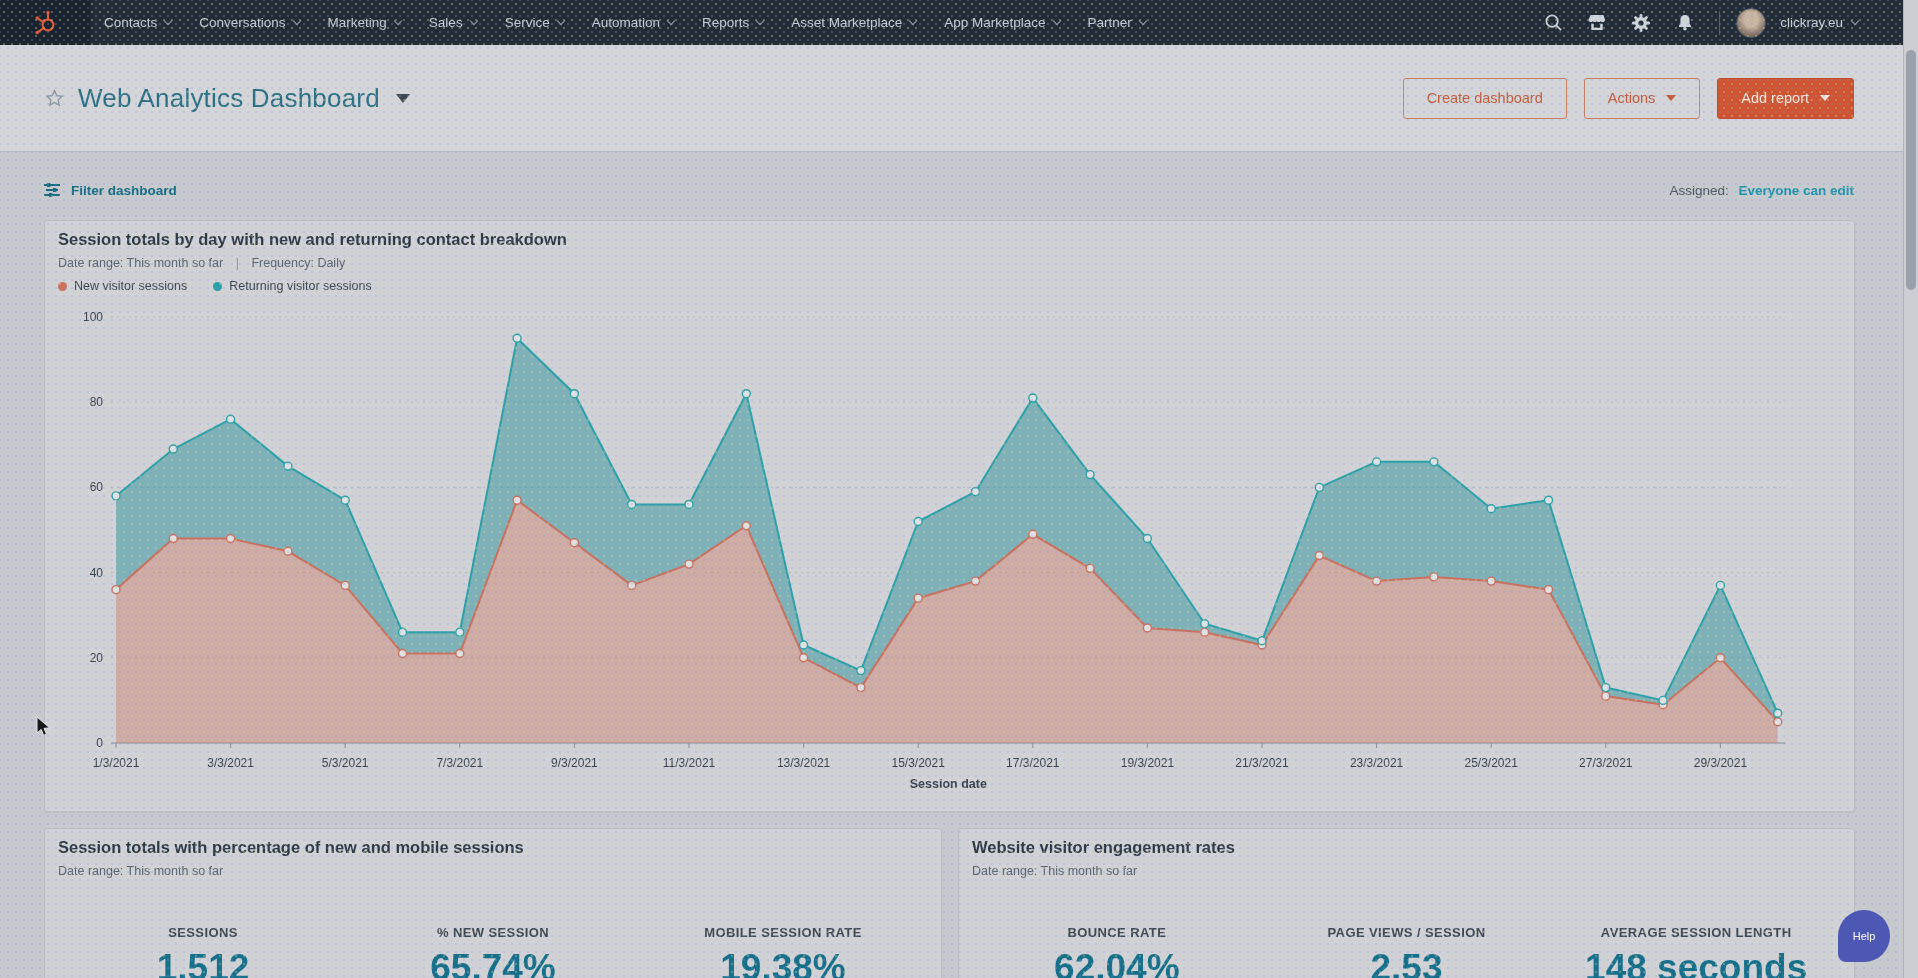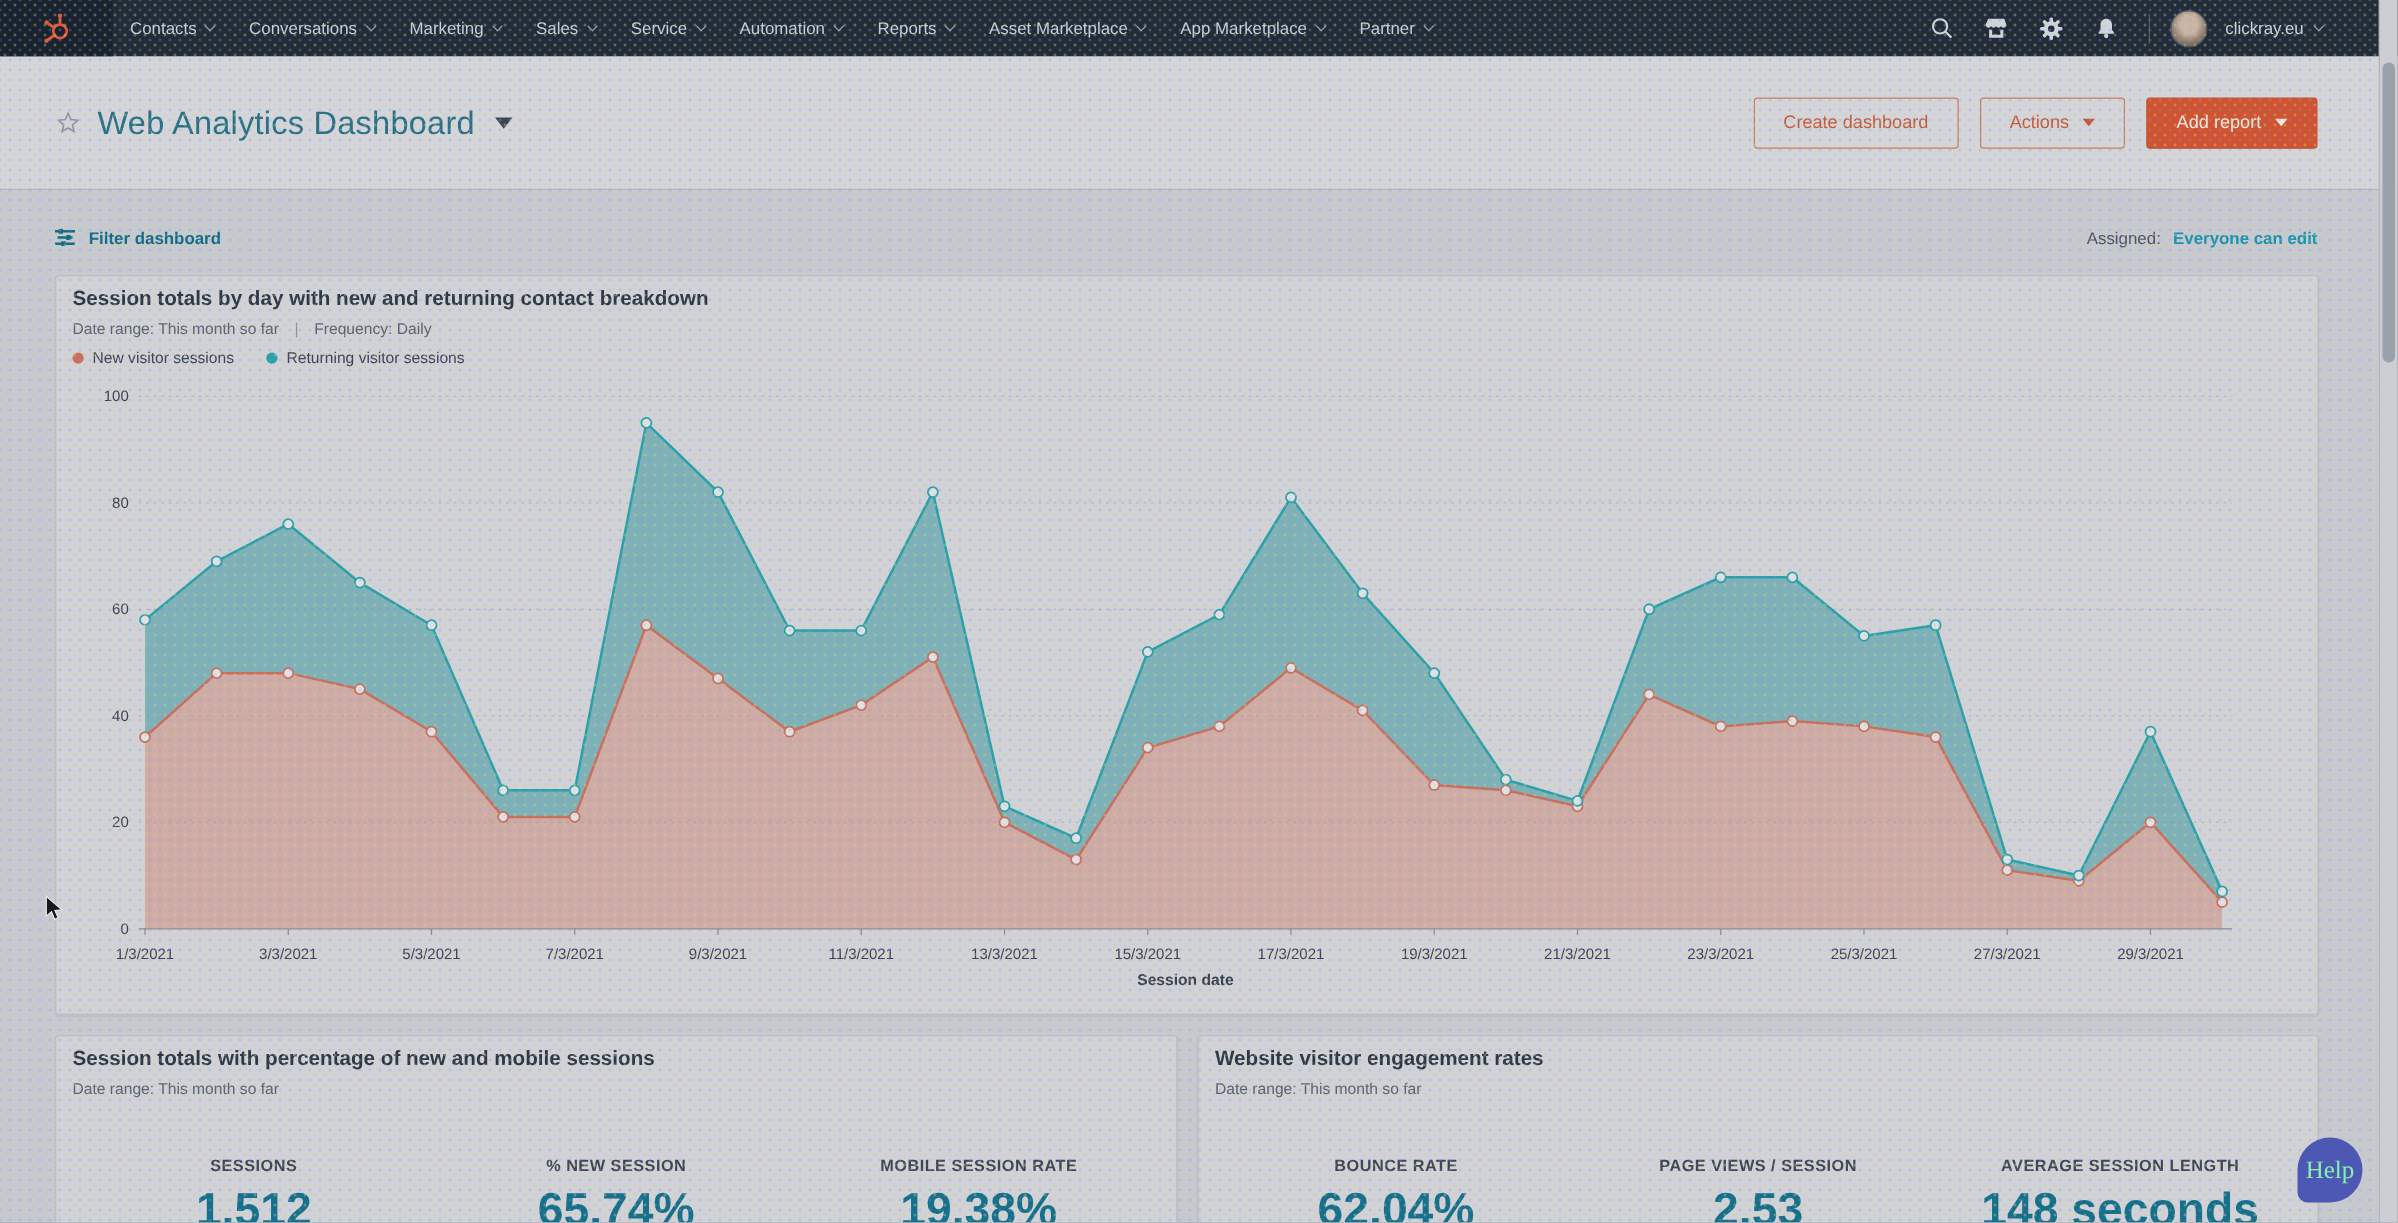--- a/index.html
+++ b/index.html
@@ -70,22 +70,22 @@
 
   #card-left{left:44px;top:828px;width:898px;height:172px;}
   #card-right{left:958px;top:828px;width:897px;height:172px;}
   .metrics{display:grid;grid-template-columns:1fr 1fr 1fr;margin-top:47px;}
   .metric{text-align:center;}
   .metric-label{font-size:13px;font-weight:bold;color:#3e4852;letter-spacing:.4px;}
   .metric-value{font-size:37px;font-weight:bold;color:#16708b;margin-top:7px;}
 
   
   .help-btn{position:absolute;left:1838px;top:910px;width:52px;height:52px;background:#4d58b4;
-            border-radius:50% 50% 50% 8px;color:#86efac;font-size:20px;z-index:45;
-            display:flex;align-items:center;justify-content:center;cursor:pointer;font-family:Liberation Serif, serif;}
+            border-radius:50% 50% 50% 8px;color:#ffffff;font-size:11px;z-index:45;
+            display:flex;align-items:center;justify-content:center;cursor:pointer;}
   .scrollbar{position:absolute;right:0;top:0;width:15px;height:100%;background:#ccced3;
              border-left:1px solid #b2b5bb;z-index:46;}
   .scroll-thumb{position:absolute;left:2px;top:50px;width:10px;height:240px;border-radius:5px;
                 background:#9ba1aa;cursor:pointer;}
   .cursor{position:absolute;left:36px;top:716px;z-index:60;pointer-events:none;}
 </style>
 </head>
 <body>
 
 <div id="page">

